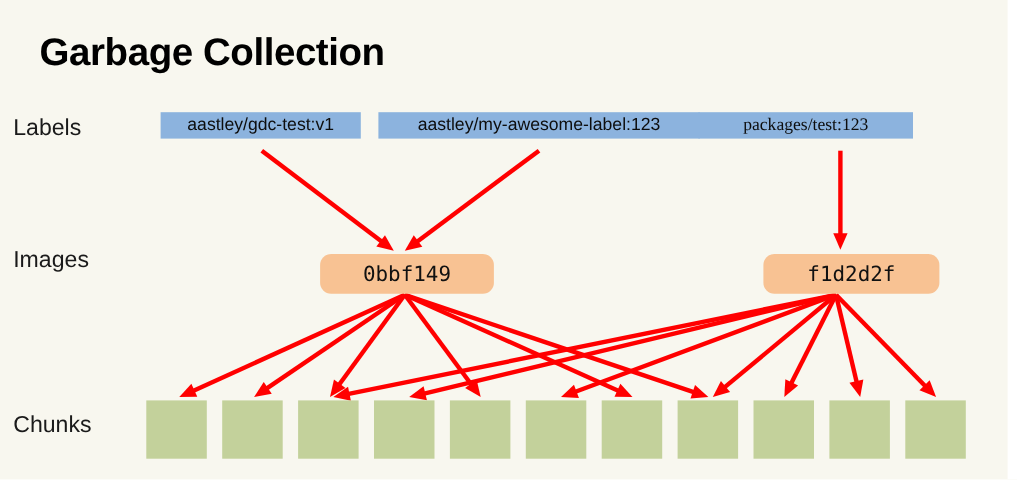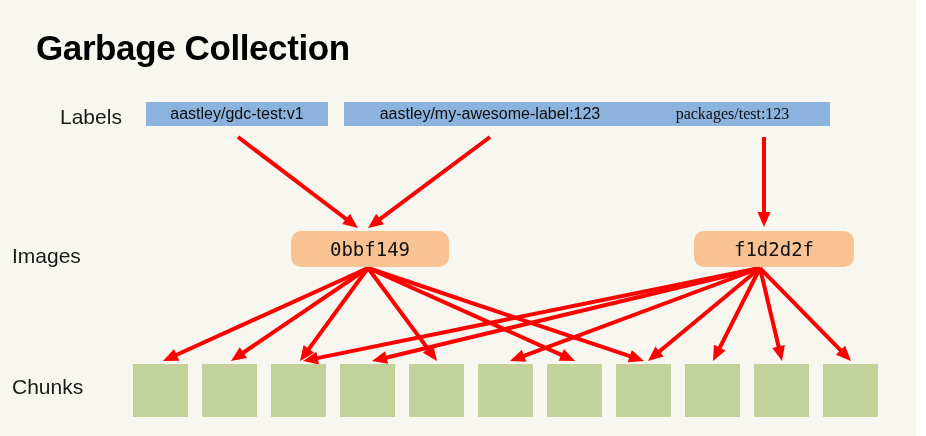--- a/index.html
+++ b/index.html
@@ -33,22 +33,22 @@
     color: #000000;
     letter-spacing: -0.4px;
     white-space: nowrap;
   }
   .row-label {
     position: absolute;
     font-size: 21px;
     color: #1a1a1a;
     white-space: nowrap;
   }
-  #row-label-labels { left: 12px; top: 105px; margin-left: 48px; }
-  #row-label-images { left: 12px; top: 244px; }
+  #row-label-labels { left: 12px; top: 105px; }
+  #row-label-images { left: 12px; top: 225px; }
   #row-label-chunks { left: 12px; top: 375px; text-align: right; }
 
   .node {
     position: absolute;
     box-sizing: border-box;
     display: flex;
     align-items: center;
     justify-content: center;
     white-space: nowrap;
   }

